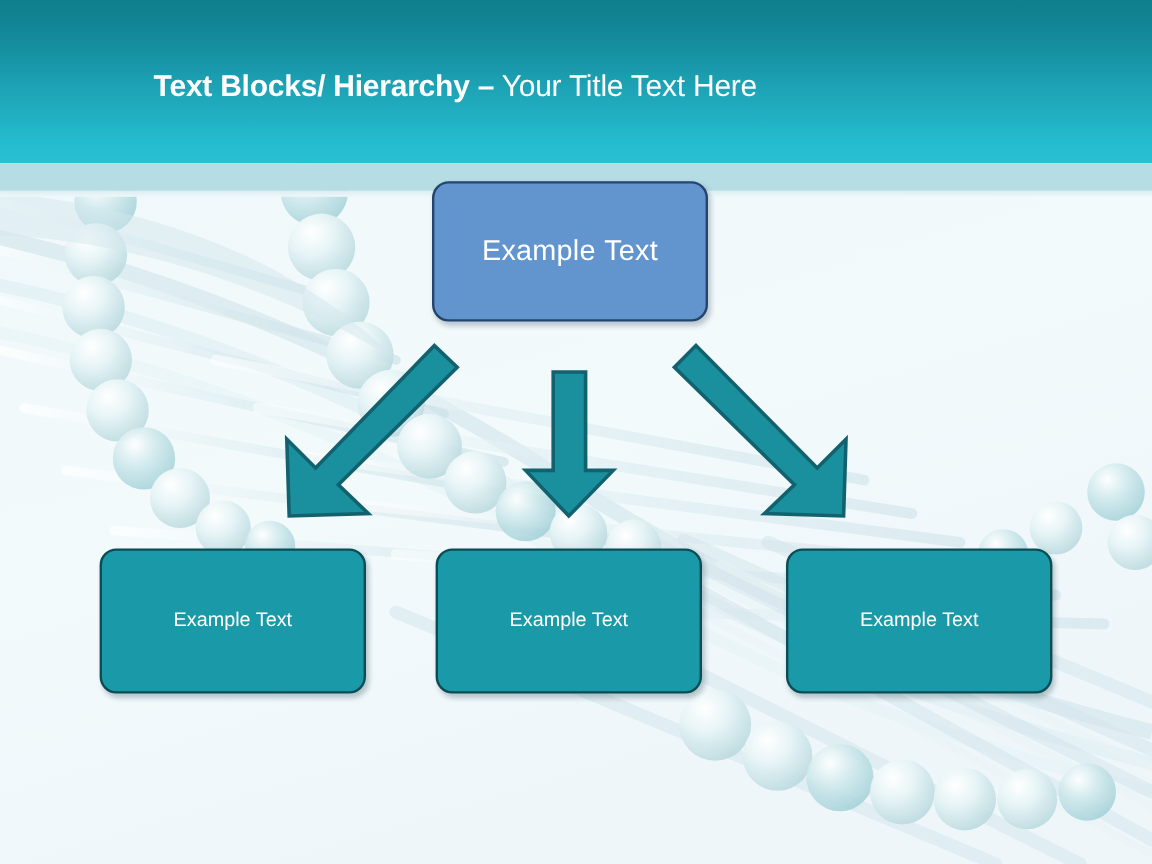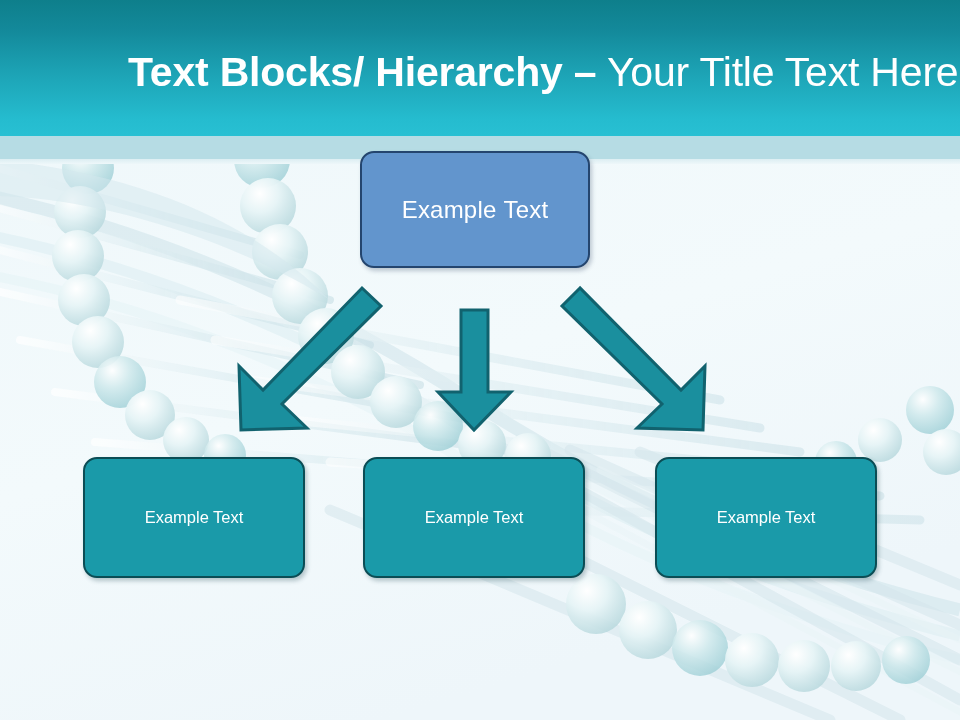--- a/index.html
+++ b/index.html
@@ -56,21 +56,21 @@
     background: linear-gradient(180deg, #dceef2 0%, #eef7fa 100%);
     z-index: 5;
   }
 
   #slide-title {
     position: absolute;
     left: 128px;
     top: 52px;
     z-index: 6;
     color: #ffffff;
-    font-size: 41px;
+    font-size: 25px;
     line-height: 40px;
     letter-spacing: -0.2px;
     white-space: nowrap;
   }
   #slide-title .t-bold { font-weight: bold; }
   #slide-title .t-light { font-weight: normal; }
 
   
   .node {
     position: absolute;

